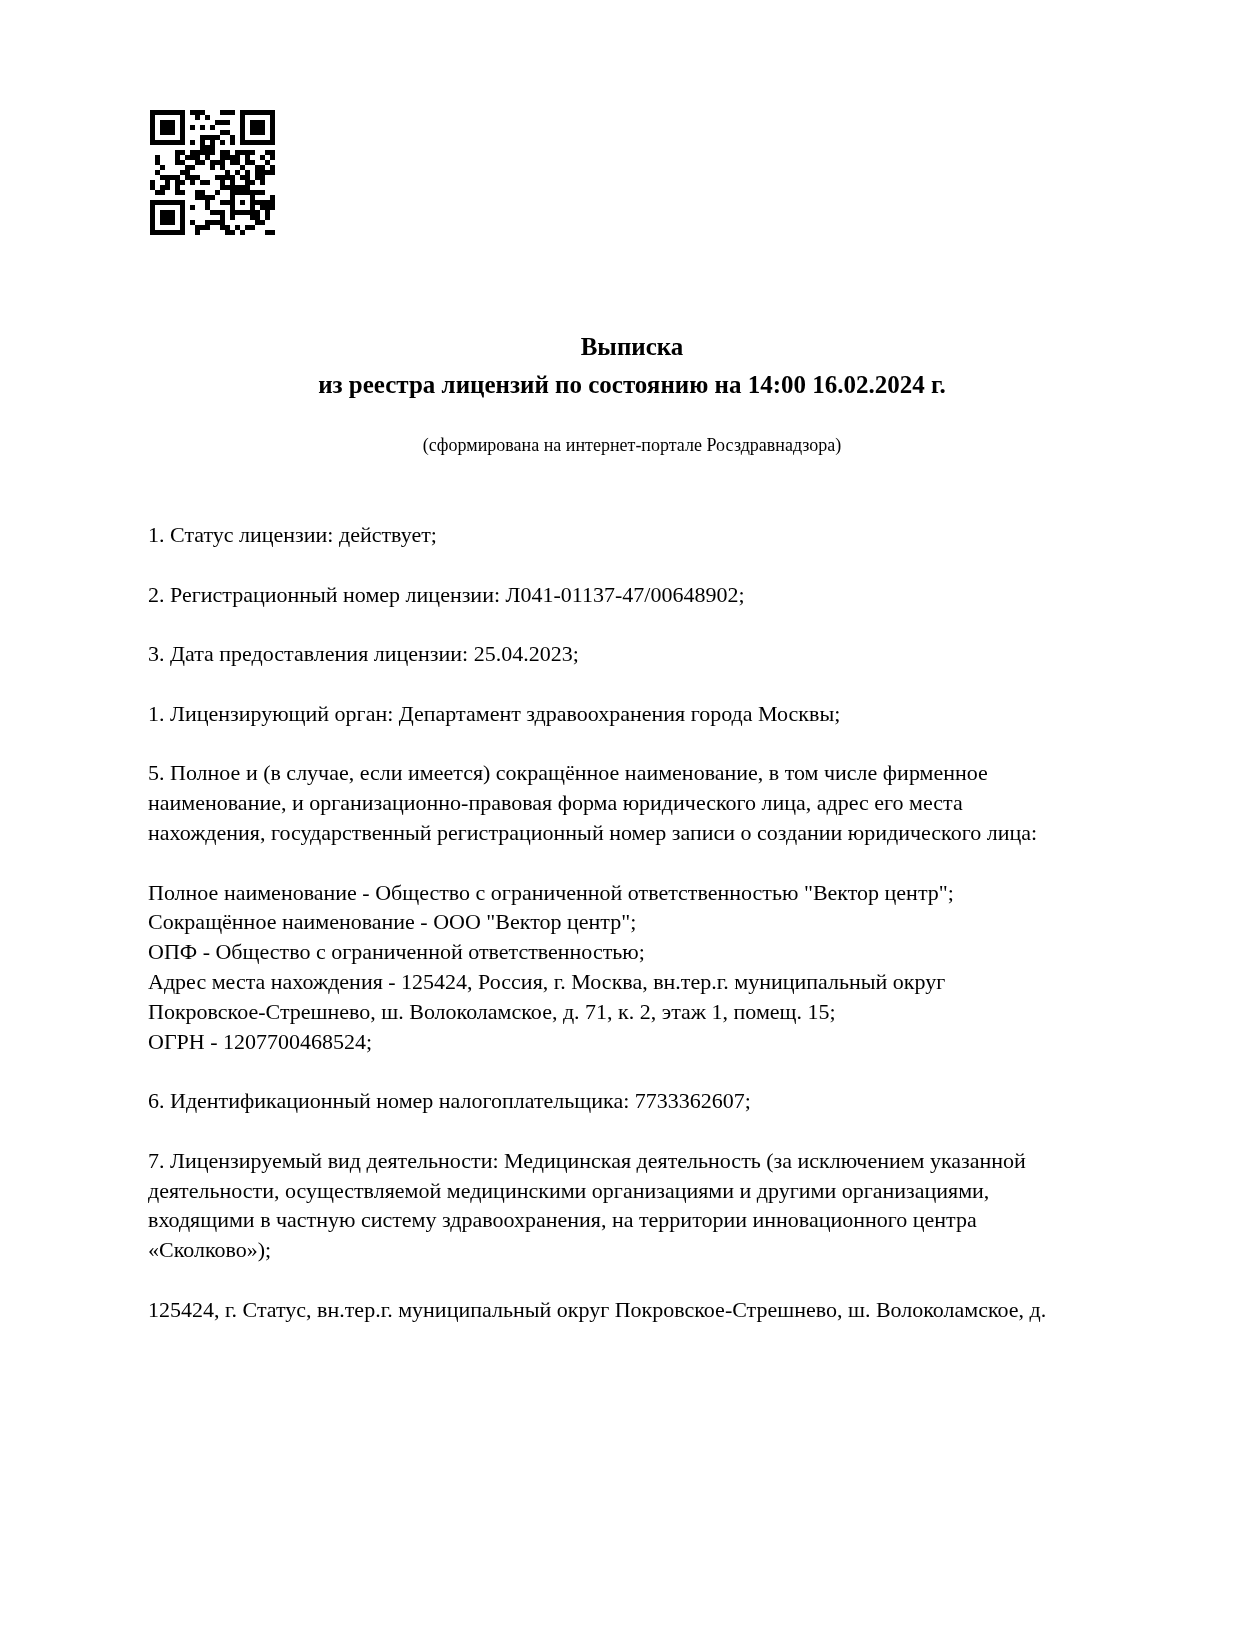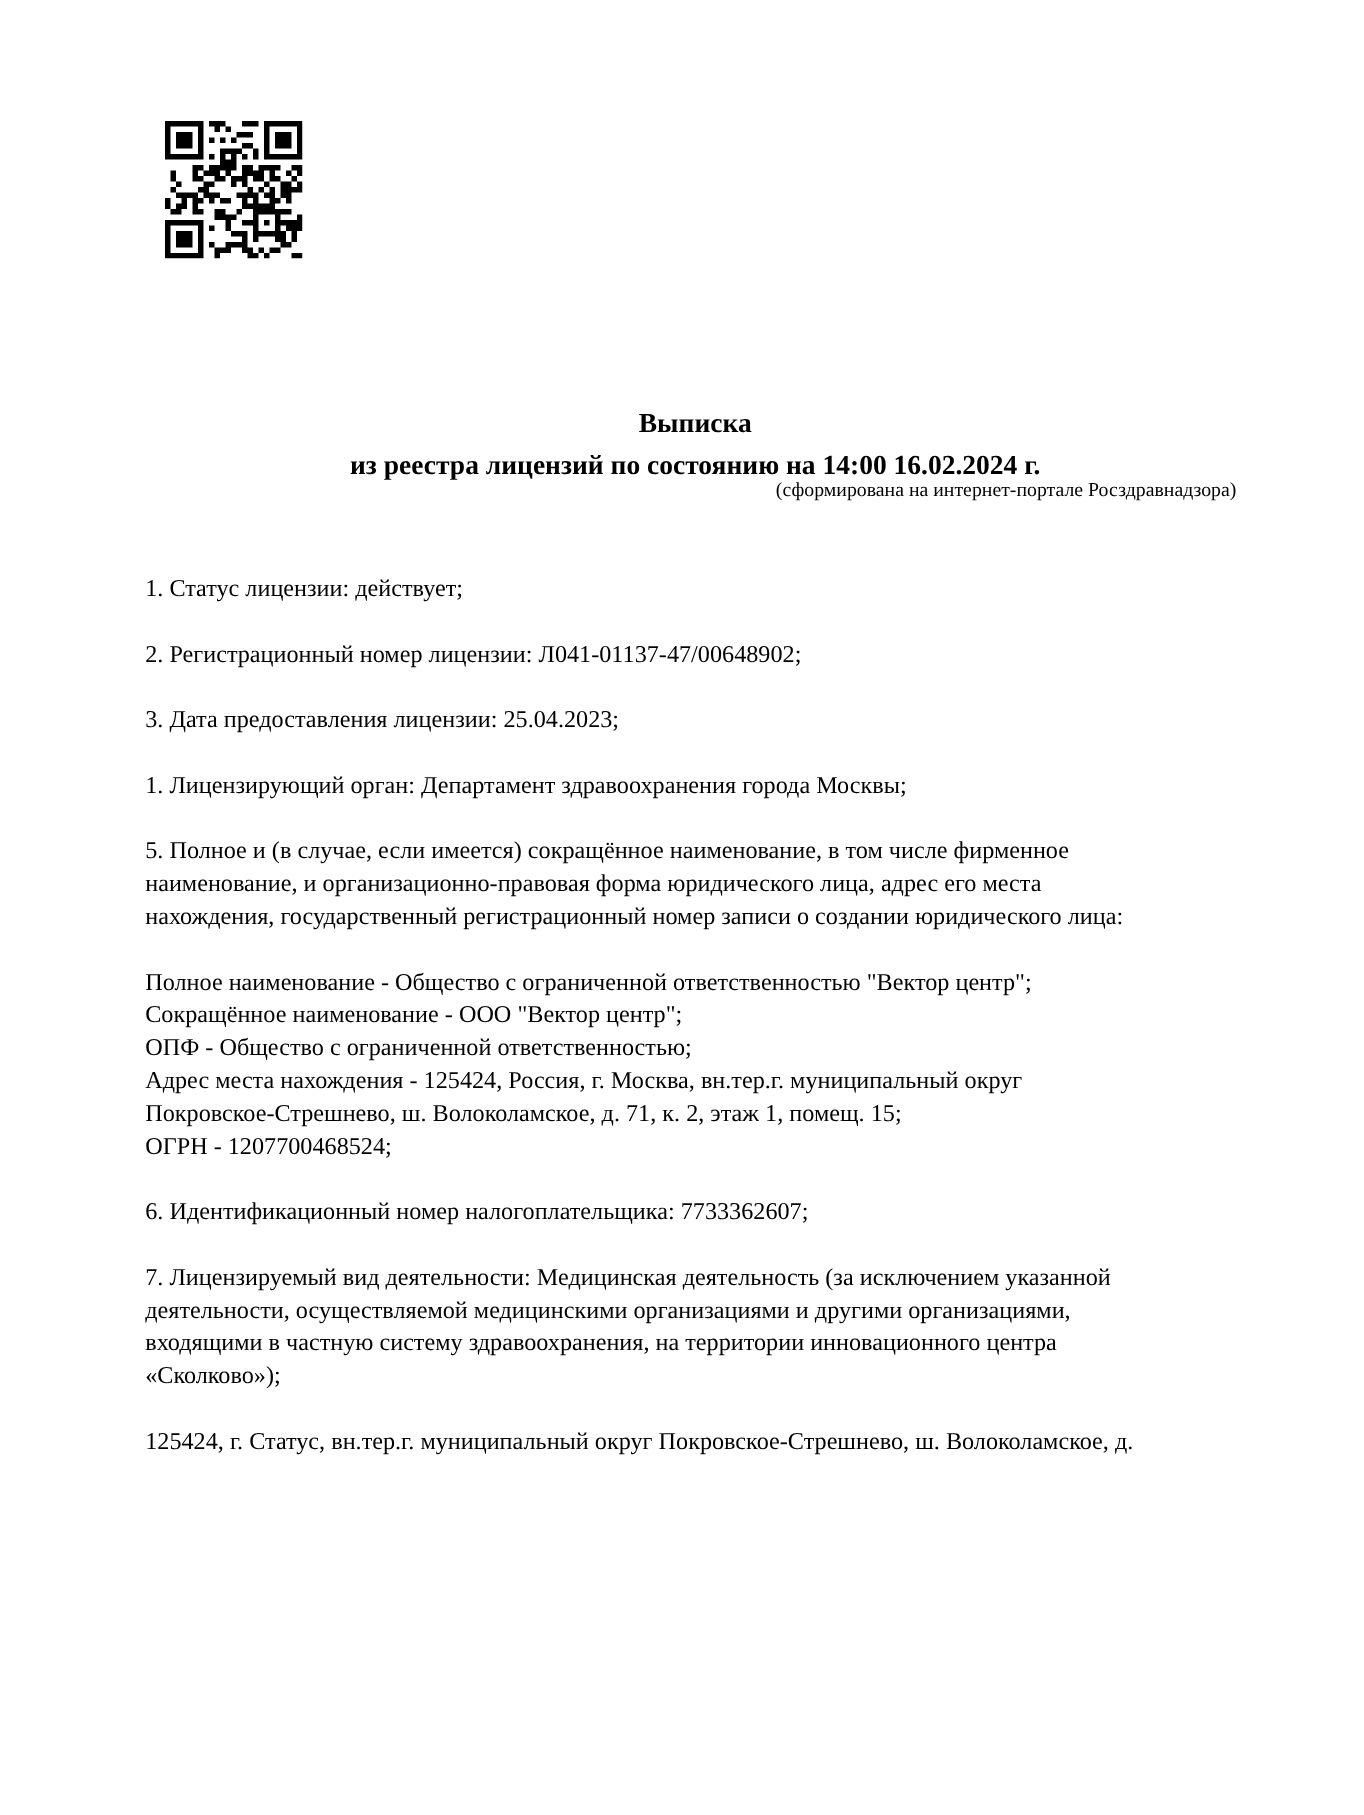--- a/index.html
+++ b/index.html
@@ -21,34 +21,33 @@
   }
   .title-block {
     position: absolute;
     left: 140px;
     top: 328px;
     width: 984px;
     text-align: center;
     font-weight: bold;
     font-size: 25px;
     line-height: 38px;
-    margin-top: 39px;
   }
   .subtitle {
     position: absolute;
     left: 140px;
     top: 434px;
     width: 984px;
-    text-align: right;
+    text-align: center;
     font-size: 18px;
     line-height: 22px;
   }
   .body-text {
     position: absolute;
-    left: 132px;
+    left: 148px;
     top: 520px;
     width: 1000px;
     font-size: 22px;
     line-height: 29.8px;
   }
   .body-text p { margin: 0 0 29.8px 0; }
 </style>
 </head>
 <body>
 

